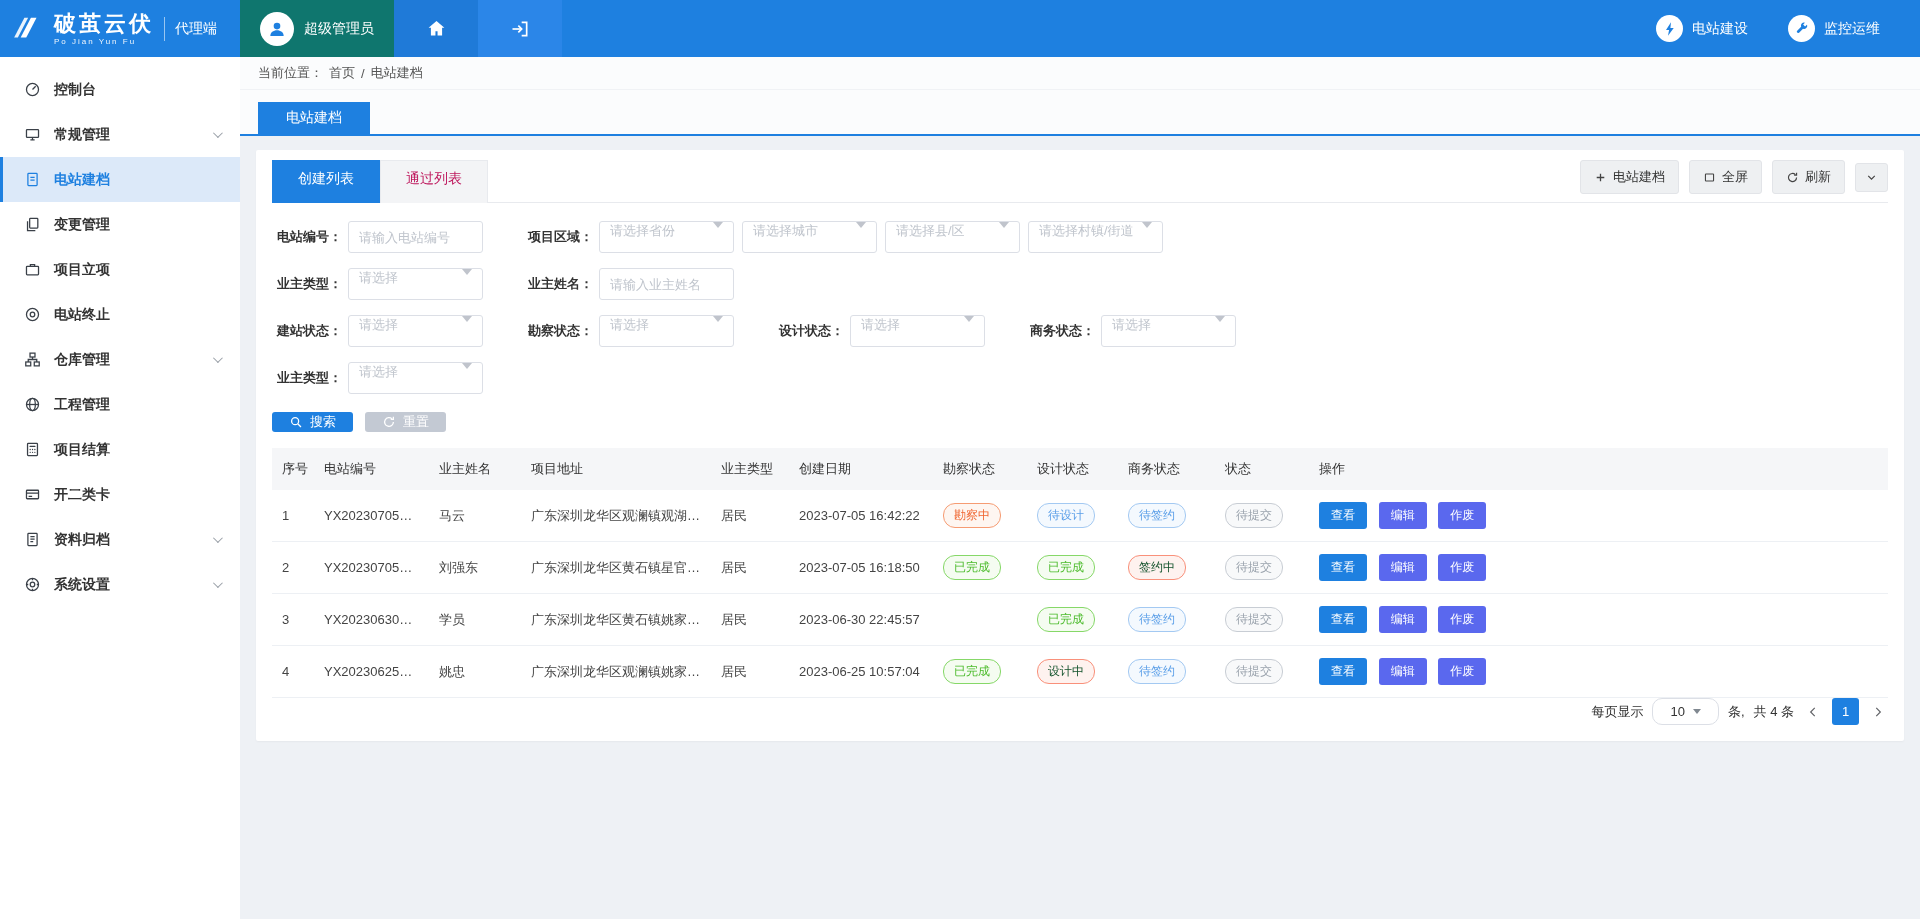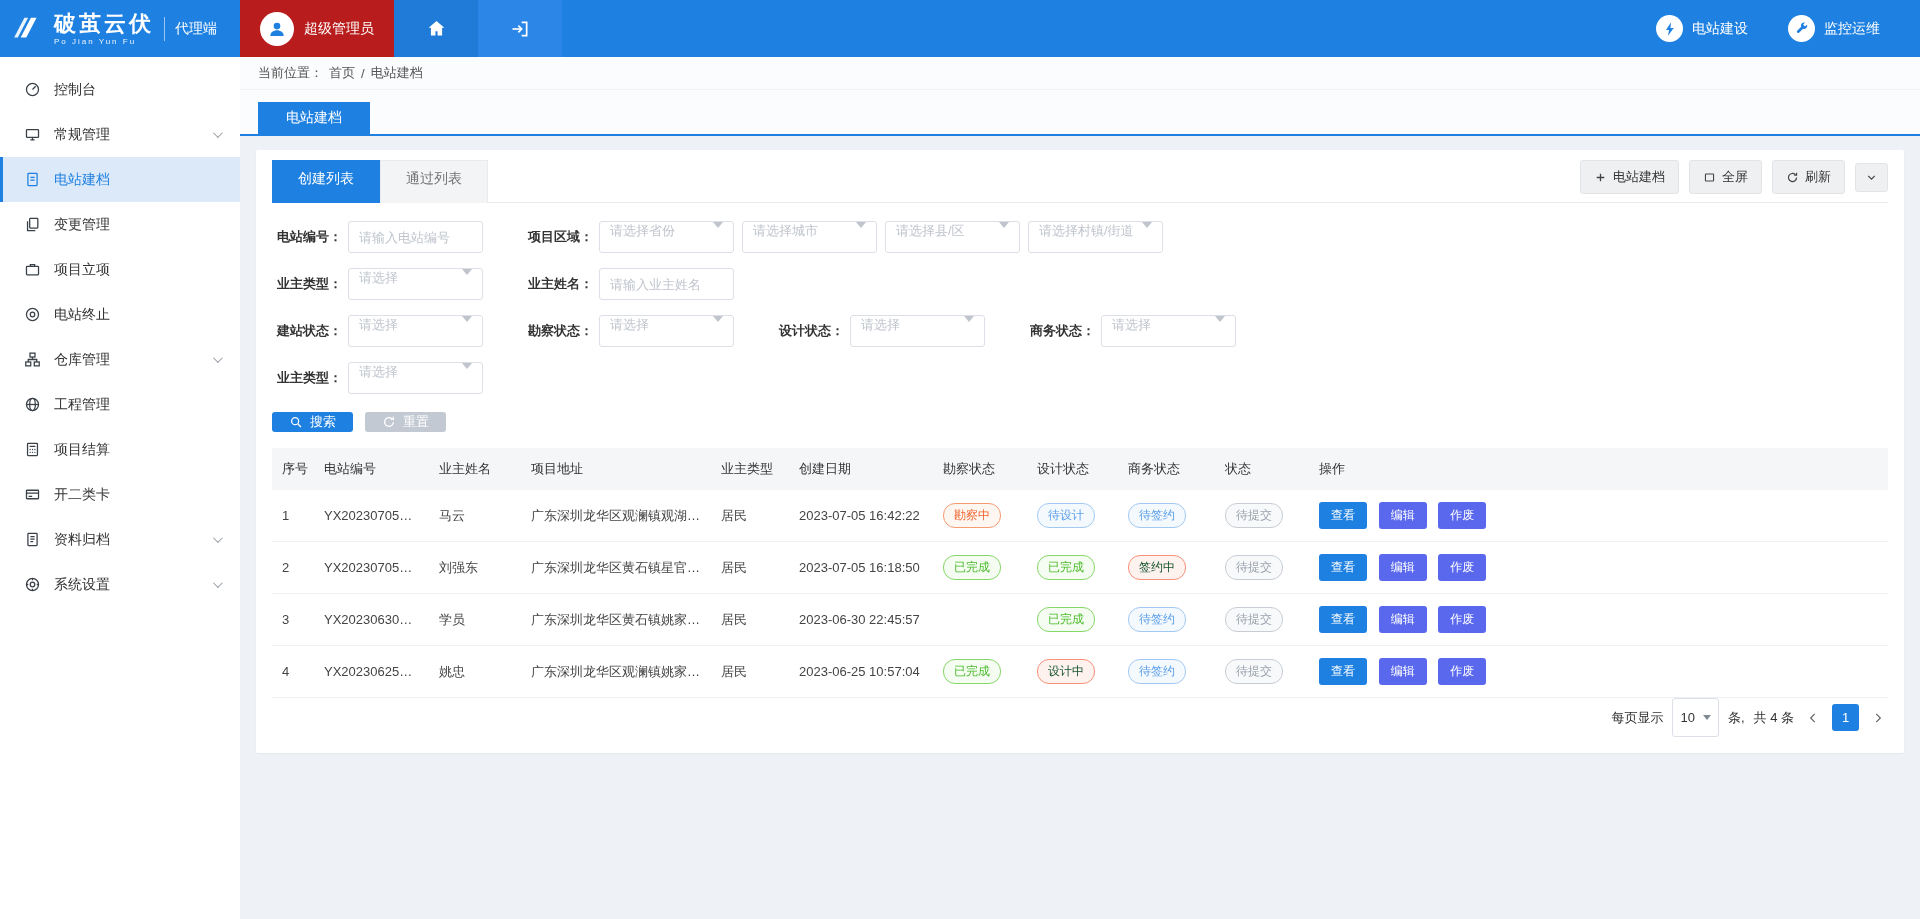--- a/index.html
+++ b/index.html
@@ -10,49 +10,49 @@
   
   .topbar{height:57px;background:#1e80e0;display:flex;align-items:stretch;color:#fff;flex-shrink:0}
   .brand{width:240px;display:flex;align-items:center;padding:0 14px;flex-shrink:0}
   .logo{display:flex;align-items:center;margin-right:8px}
   .brand-text{display:flex;flex-direction:column;line-height:1.15}
   .brand-title{font-size:22px;font-weight:bold;letter-spacing:3px;white-space:nowrap}
   .brand-sub{font-size:8px;letter-spacing:2px;opacity:.92;white-space:nowrap}
   .brand-divider{width:1px;height:24px;background:rgba(255,255,255,.55);margin:0 10px}
   .portal{font-size:14px;white-space:nowrap}
   .hseg{display:flex;align-items:center;justify-content:center;gap:10px;cursor:pointer}
-  .seg-user{background:#b91c1c;padding:0 20px}
+  .seg-user{background:#0f766e;padding:0 20px}
   .seg-home{background:#1f7ad8;width:84px}
   .seg-exit{background:#2b86e8;width:84px}
   .avatar{width:34px;height:34px;border-radius:50%;background:#fff;display:flex;align-items:center;justify-content:center;flex-shrink:0}
   .uname{font-size:14px;white-space:nowrap}
   .hspacer{flex:1}
   .hlink{display:flex;align-items:center;gap:9px;margin-right:40px;cursor:pointer;font-size:14px;white-space:nowrap}
   .hicon{width:27px;height:27px;border-radius:50%;background:#fff;display:flex;align-items:center;justify-content:center;flex-shrink:0}
 
   
   .main{flex:1;display:flex;min-height:0}
   .sidebar{width:240px;background:#fff;padding-top:10px;flex-shrink:0}
-  .side-item{height:45px;display:flex;align-items:center;padding:0 20px;gap:13px;font-size:14px;font-weight:normal;color:#333;cursor:pointer;border-left:3px solid transparent}
+  .side-item{height:45px;display:flex;align-items:center;padding:0 20px;gap:13px;font-size:14px;font-weight:bold;color:#333;cursor:pointer;border-left:3px solid transparent}
   .side-item .sicon{color:#3a4048;display:flex;width:18px;justify-content:center}
   .side-item.active{background:#dce9f9;color:#1e80e0;border-left-color:#1e80e0}
   .side-item.active .sicon{color:#1e80e0}
   .chev{width:7px;height:7px;border-right:1.6px solid #9aa0a8;border-bottom:1.6px solid #9aa0a8;transform:rotate(45deg) translateY(-2px);margin-left:auto}
 
   .content{flex:1;display:flex;flex-direction:column;min-width:0;background:#eef1f5}
   .breadcrumb-bar{height:33px;background:#fbfcfd;display:flex;align-items:center;gap:6px;padding:0 18px;font-size:13px;color:#555;border-bottom:1px solid #f0f2f5}
   .bc-link{cursor:pointer}
   .pagetab-bar{background:#fbfcfd;padding:12px 18px 0;border-bottom:2px solid #1e80e0}
   .pagetab{display:inline-block;background:#1e80e0;color:#fff;font-size:14px;padding:7px 28px;cursor:pointer}
   .content-body{flex:1;padding:14px 16px;overflow:hidden}
   .card{background:#fff;border-radius:2px;padding:10px 16px 16px;box-shadow:0 1px 2px rgba(0,0,0,.04)}
 
   
   .card-tabs{display:flex;border-bottom:1px solid #e8eaee;margin-bottom:18px}
-  .ctab{padding:9px 25px;font-size:14px;background:#f3f4f6;color:#737373;cursor:pointer;border:1px solid #e8eaee;border-bottom:none;margin-bottom:-1px}
+  .ctab{padding:9px 25px;font-size:14px;background:#f3f4f6;color:#be185d;cursor:pointer;border:1px solid #e8eaee;border-bottom:none;margin-bottom:-1px}
   .ctab.active{background:#1e80e0;color:#fff;border-color:#1e80e0}
   .toolbar{margin-left:auto;display:flex;gap:10px;align-items:center;padding-bottom:8px}
   .tbtn{display:flex;align-items:center;gap:6px;background:#eef0f2;border:1px solid #e2e4e8;border-radius:3px;padding:7px 13px;font-size:13px;color:#333;cursor:pointer;font-family:inherit}
   .tbtn.narrow{padding:7px 9px}
   .tbtn svg{display:block}
 
   
   .filters{display:flex;flex-direction:column;gap:15px;margin-bottom:18px}
   .frow{display:flex;align-items:center}
   .fgroup{display:flex;align-items:center;margin-right:40px}
@@ -82,21 +82,21 @@
   .badge[data-type="orange"]{color:#f0652f;border-color:#f69c73;background:#fef6f1}
   .badge[data-type="red"]{color:#14532d;border-color:#f9907a;background:#fef2ef}
   .badge[data-type="gray"]{color:#9aa3ad;border-color:#c8cdd4;background:#f8f9fa}
   .abtn{border:none;color:#fff;font-size:12px;padding:5px 12px;border-radius:3px;cursor:pointer;margin-right:8px;font-family:inherit}
   .abtn.view{background:#1e80e0}
   .abtn.edit{background:#5a68ee}
   .abtn.void{background:#5a68ee}
 
   
   .pagination{display:flex;align-items:center;justify-content:flex-end;gap:9px;font-size:13px;color:#333}
-  .psel{border:1px solid #dcdfe6;border-radius:3px;height:39px;display:flex;align-items:center;gap:8px;padding:0 7px;background:#fff;cursor:pointer}
+  .psel{border:1px solid #dcdfe6;border-radius:10px;height:27px;display:flex;align-items:center;gap:8px;padding:0 17px;background:#fff;cursor:pointer}
   .pchev{display:flex;align-items:center;color:#606266;cursor:pointer;padding:0 3px}
   .pnum{width:27px;height:27px;background:#1e80e0;color:#fff;display:flex;align-items:center;justify-content:center;border-radius:3px;font-size:13px;cursor:pointer}
 </style>
 </head>
 <body>
 
 <div class="app">
 
   <header class="topbar">
     <div class="brand">

